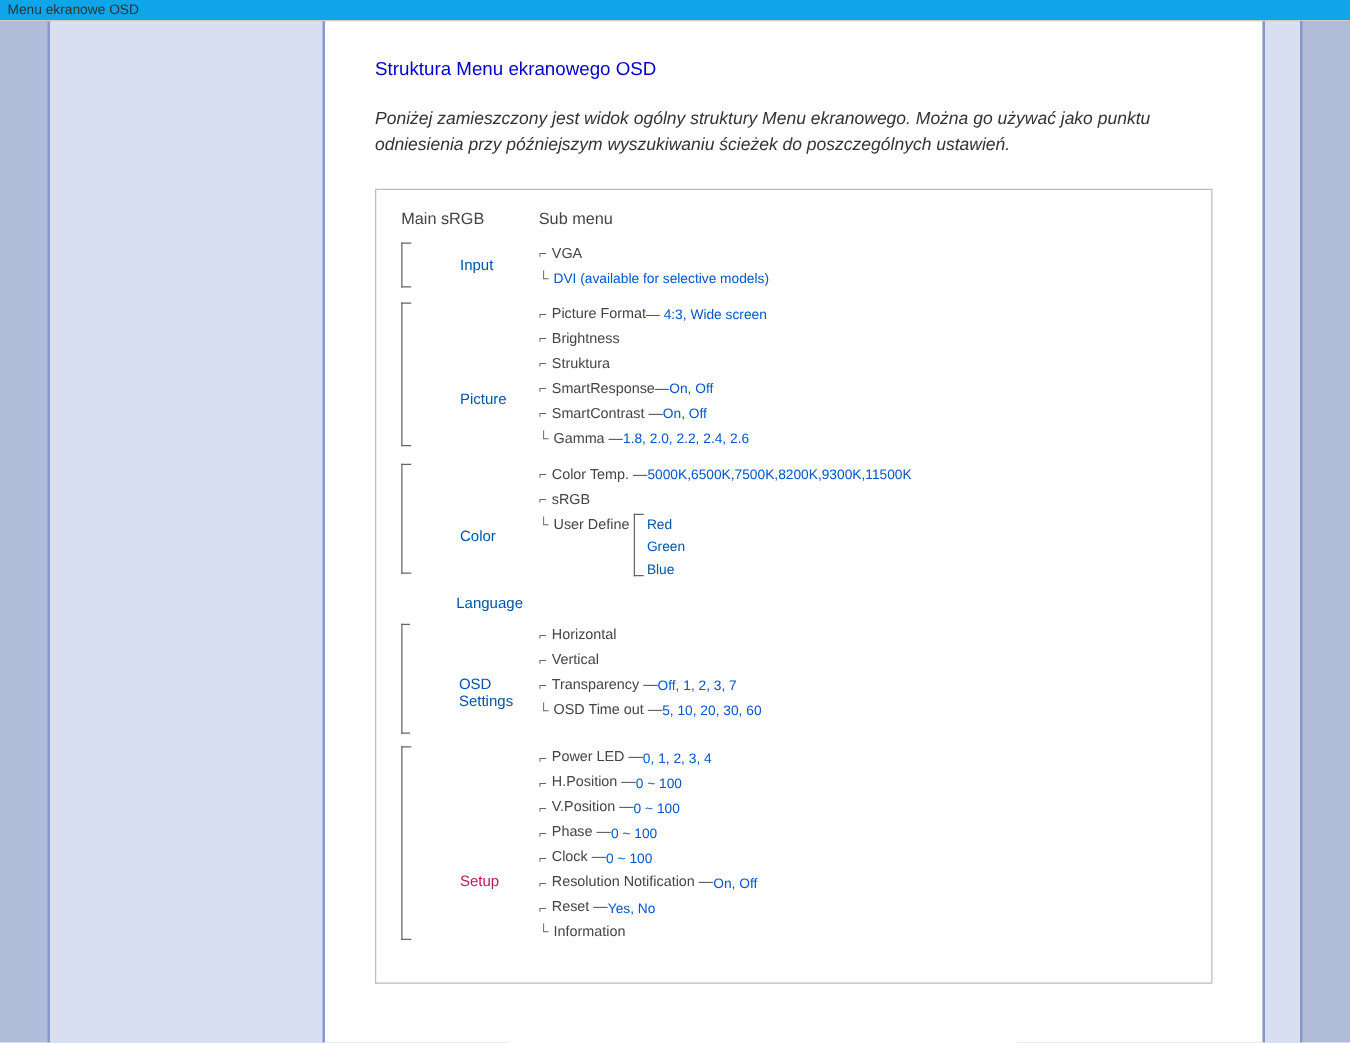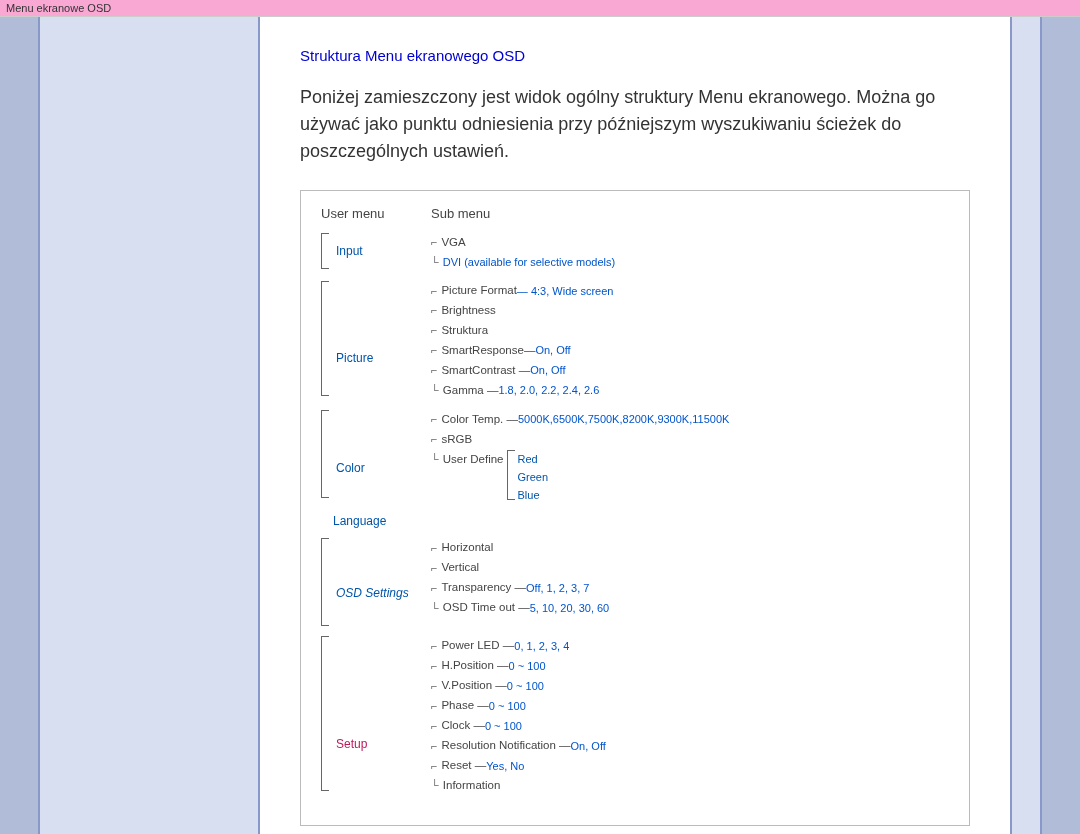--- a/index.html
+++ b/index.html
@@ -8,21 +8,21 @@
       font-family: Arial, sans-serif;
       font-size: 13px;
       background: #c8d0e8;
       width: 1080px;
       min-height: 834px;
       display: flex;
       flex-direction: column;
     }
 
     .title-bar {
-      background: #f9a8d4;
+      background: #0ea5e9;
       border-bottom: 1px solid #ccc;
       padding: 2px 6px;
       font-size: 11px;
       color: #333;
     }
 
     .browser-content {
       flex: 1;
       display: flex;
       flex-direction: row;
@@ -66,23 +66,24 @@
 
     .page-title {
       color: #0000cc;
       font-size: 15px;
       font-weight: normal;
       margin-bottom: 20px;
     }
 
     .intro-text {
       color: #333;
-      font-size: 18px;
+      font-size: 14px;
       line-height: 1.5;
       margin-bottom: 25px;
+      font-style: italic;
     }
 
     
     .diagram-container {
       border: 1px solid #bbb;
       padding: 15px 20px 20px 20px;
       background: white;
     }
 
     .diag-header {
@@ -106,20 +107,21 @@
       align-items: flex-start;
       margin-bottom: 10px;
     }
 
     .diag-main-label {
       width: 110px;
       color: #0055aa;
       font-size: 12px;
       display: flex;
       align-items: center;
+      gap: 32px;
     }
 
     .diag-sub-list {
       display: flex;
       flex-direction: column;
       gap: 1px;
     }
 
     .diag-sub-item {
       display: flex;
@@ -164,21 +166,21 @@
 
     <div class="content-area">
 
       <div class="page-title">Struktura Menu ekranowego OSD</div>
 
       <div class="intro-text">Poniżej zamieszczony jest widok ogólny struktury Menu ekranowego. Można go używać jako punktu odniesienia przy późniejszym wyszukiwaniu ścieżek do poszczególnych ustawień.</div>
 
       <div class="diagram-container">
 
         <div class="diag-header">
-          <div class="diag-main-col">User menu</div>
+          <div class="diag-main-col">Main sRGB</div>
           <div class="diag-sub-col">Sub menu</div>
         </div>
 
         <div class="diag-row">
           <div class="diag-main-label">
             <div class="lbrace" style="height:36px;"></div>
             <span style="margin-left:4px;color:#0055aa;">Input</span>
           </div>
           <div class="diag-sub-list">
             <div class="diag-sub-item">
@@ -260,21 +262,21 @@
         <div class="diag-row">
           <div class="diag-main-label">
             <div style="width:8px;"></div>
             <span style="color:#0055aa;margin-left:4px;">Language</span>
           </div>
         </div>
 
         <div class="diag-row">
           <div class="diag-main-label">
             <div class="lbrace" style="height:88px;"></div>
-            <span style="margin-left:4px;color:#0055aa;margin-top:22px;font-style:italic;">OSD Settings</span>
+            <span style="margin-left:4px;color:#0055aa;margin-top:22px;">OSD Settings</span>
           </div>
           <div class="diag-sub-list">
             <div class="diag-sub-item">
               <span class="tick">⌐</span>
               <span>Horizontal</span>
             </div>
             <div class="diag-sub-item">
               <span class="tick">⌐</span>
               <span>Vertical</span>
             </div>

